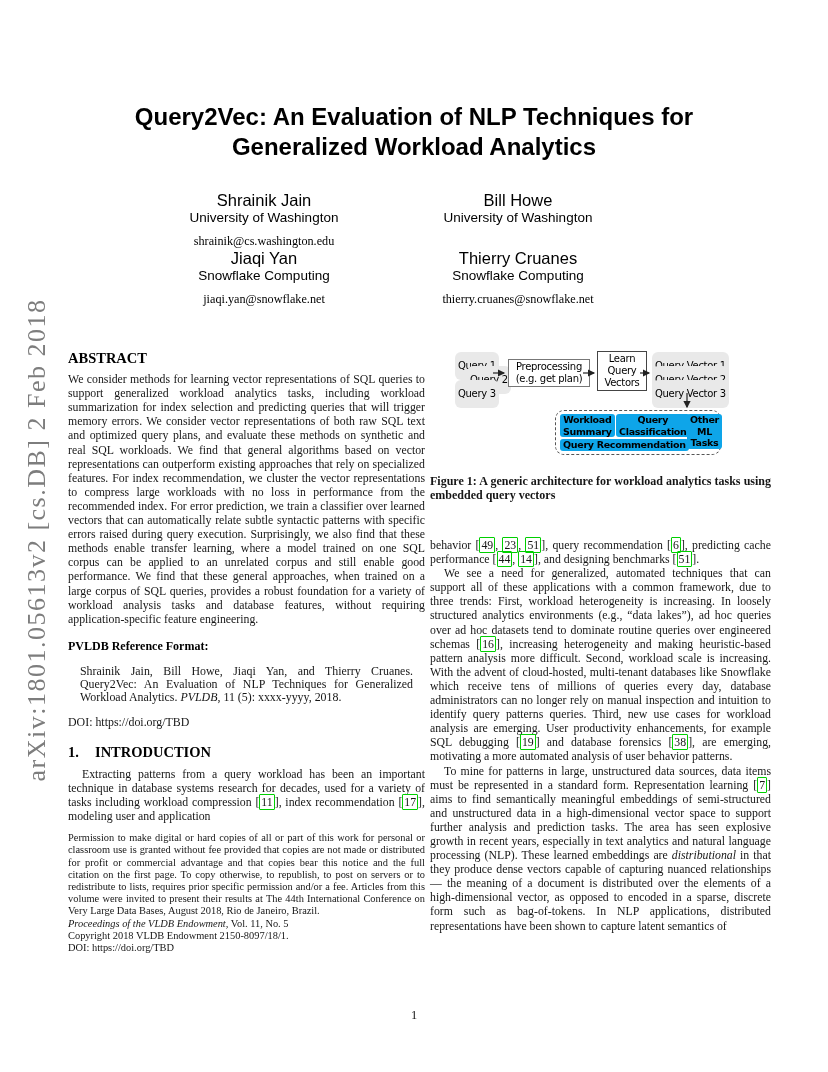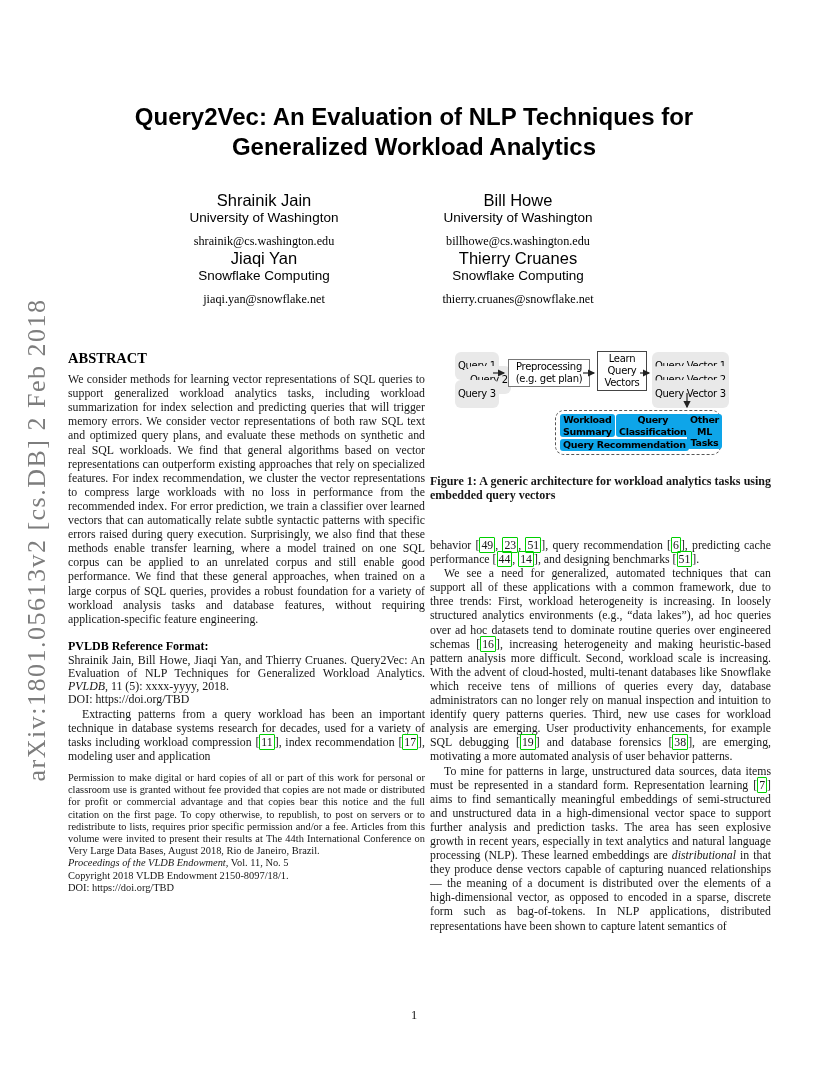--- a/index.html
+++ b/index.html
@@ -25,21 +25,21 @@
   
   .col{position:absolute;top:348px;font-size:11.8px;line-height:14.1px;}
   .col.left{left:68px;width:357px;top:351px;}
   .col.right{left:430px;width:341px;}
   .just{text-align:justify;margin:0;hyphens:auto;-webkit-hyphens:auto;}
   .ind{text-indent:14px;}
   h2.hd{font-size:14.5px;font-weight:bold;margin:0 0 7px 0;color:#000;}
   h2.sec{font-size:14.5px;font-weight:bold;margin:15px 0 8px 0;color:#000;}
   h2.sec .n{display:inline-block;width:27px;}
   h3.ref-hd{font-size:12px;font-weight:bold;margin:13px 0 1px 0;color:#000;}
-  .refblk{font-size:11.9px;line-height:13.2px;text-align:justify;margin:0;}
+  .refblk{font-size:11.9px;line-height:13.2px;text-align:justify;margin:12px;}
   .doi-line{font-size:11.9px;line-height:13.2px;}
   .permission{margin-top:9px;font-size:10.4px;line-height:12.2px;text-align:justify;
               white-space:pre-line;}
 
   
   .cite{border:1px solid #00cf00;padding:0 1px;border-radius:1px;}
 
   
   .figwrap{margin:0 0 0 0;}
   .diagram{position:relative;width:341px;height:114px;font-family:"DejaVu Sans","Liberation Sans",sans-serif;
@@ -71,21 +71,20 @@
 
   <div class="authors">
     <div class="author">
       <div class="nm">Shrainik Jain</div>
       <div class="af">University of Washington</div>
       <div class="em">shrainik@cs.washington.edu</div>
     </div>
     <div class="author">
       <div class="nm">Bill Howe</div>
       <div class="af">University of Washington</div>
-      <div class="em">billhowe@cs.washington.edu</div>
     </div>
     <div class="author">
       <div class="nm">Jiaqi Yan</div>
       <div class="af">Snowflake Computing</div>
       <div class="em">jiaqi.yan@snowflake.net</div>
     </div>
     <div class="author">
       <div class="nm">Thierry Cruanes</div>
       <div class="af">Snowflake Computing</div>
       <div class="em">thierry.cruanes@snowflake.net</div>
@@ -93,20 +92,21 @@
   </div>
 
   <div class="col left">
     <h2 class="hd">ABSTRACT</h2>
     <p class="just">We consider methods for learning vector representations of SQL queries to support generalized workload analytics tasks, including workload summarization for index selection and predicting queries that will trigger memory errors. We consider vector representations of both raw SQL text and optimized query plans, and evaluate these methods on synthetic and real SQL workloads. We find that general algorithms based on vector representations can outperform existing approaches that rely on specialized features. For index recommendation, we cluster the vector representations to compress large workloads with no loss in performance from the recommended index. For error prediction, we train a classifier over learned vectors that can automatically relate subtle syntactic patterns with specific errors raised during query execution. Surprisingly, we also find that these methods enable transfer learning, where a model trained on one SQL corpus can be applied to an unrelated corpus and still enable good performance. We find that these general approaches, when trained on a large corpus of SQL queries, provides a robust foundation for a variety of workload analysis tasks and database features, without requiring application-specific feature engineering.</p>
 
     <h3 class="ref-hd">PVLDB Reference Format:</h3>
     <p class="refblk"><span>Shrainik Jain, Bill Howe, Jiaqi Yan, and Thierry Cruanes. Query2Vec: An Evaluation of NLP Techniques for Generalized Workload Analytics. </span><i>PVLDB</i><span>, 11 (5): xxxx-yyyy, 2018.</span></p>
     <div class="doi-line">DOI: https://doi.org/TBD</div>
 
+    <h2 class="sec"><span class="n">1.</span><span>INTRODUCTION</span></h2>
     <p class="just ind"><span>Extracting patterns from a query workload has been an important technique in database systems research for decades, used for a variety of tasks including workload compression </span>[<span class="cite">11</span>]<span>, index recommendation </span>[<span class="cite">17</span>]<span>, modeling user and application</span></p>
 
     <div class="permission"><span>Permission to make digital or hard copies of all or part of this work for personal or classroom use is granted without fee provided that copies are not made or distributed for profit or commercial advantage and that copies bear this notice and the full citation on the first page. To copy otherwise, to republish, to post on servers or to redistribute to lists, requires prior specific permission and/or a fee. Articles from this volume were invited to present their results at The 44th International Conference on Very Large Data Bases, August 2018, Rio de Janeiro, Brazil.
 </span><i>Proceedings of the VLDB Endowment,</i><span> Vol. 11, No. 5
 Copyright 2018 VLDB Endowment 2150-8097/18/1.
 DOI: https://doi.org/TBD</span></div>
   </div>
 
   <div class="col right">
     <figure class="figwrap" style="margin:0">

